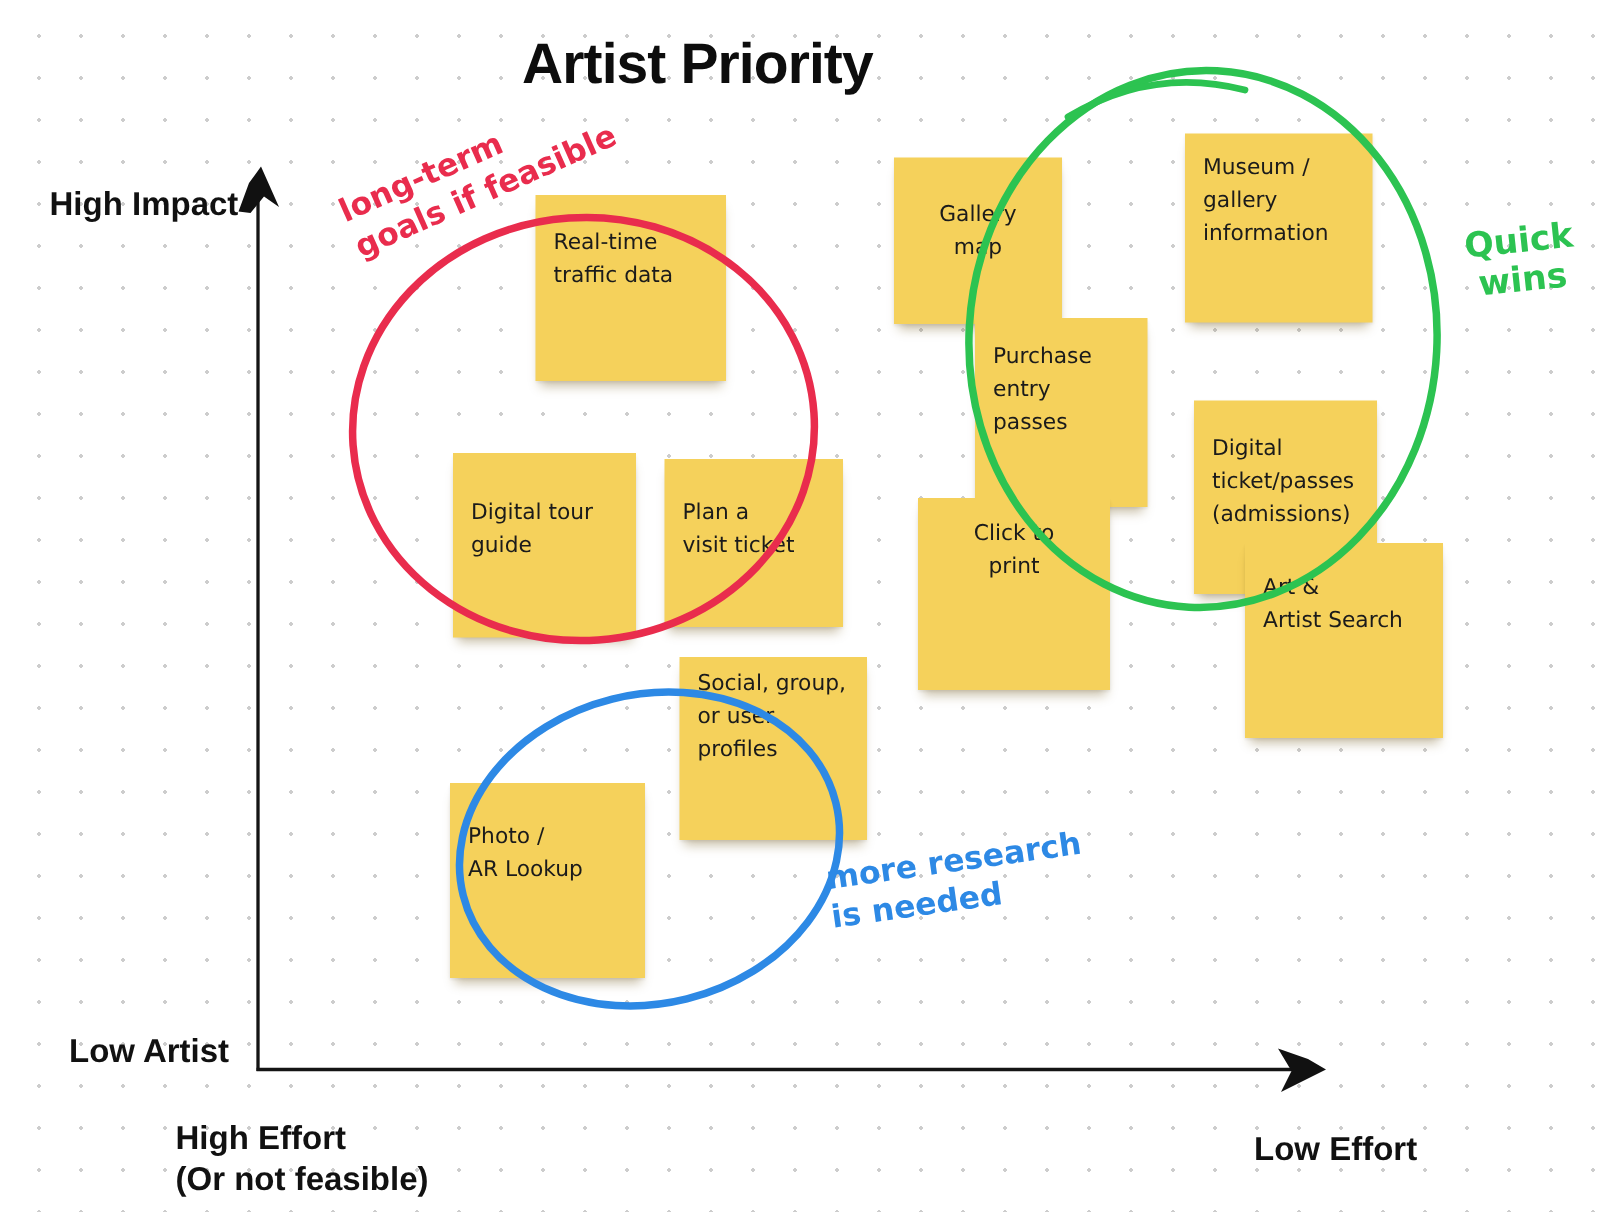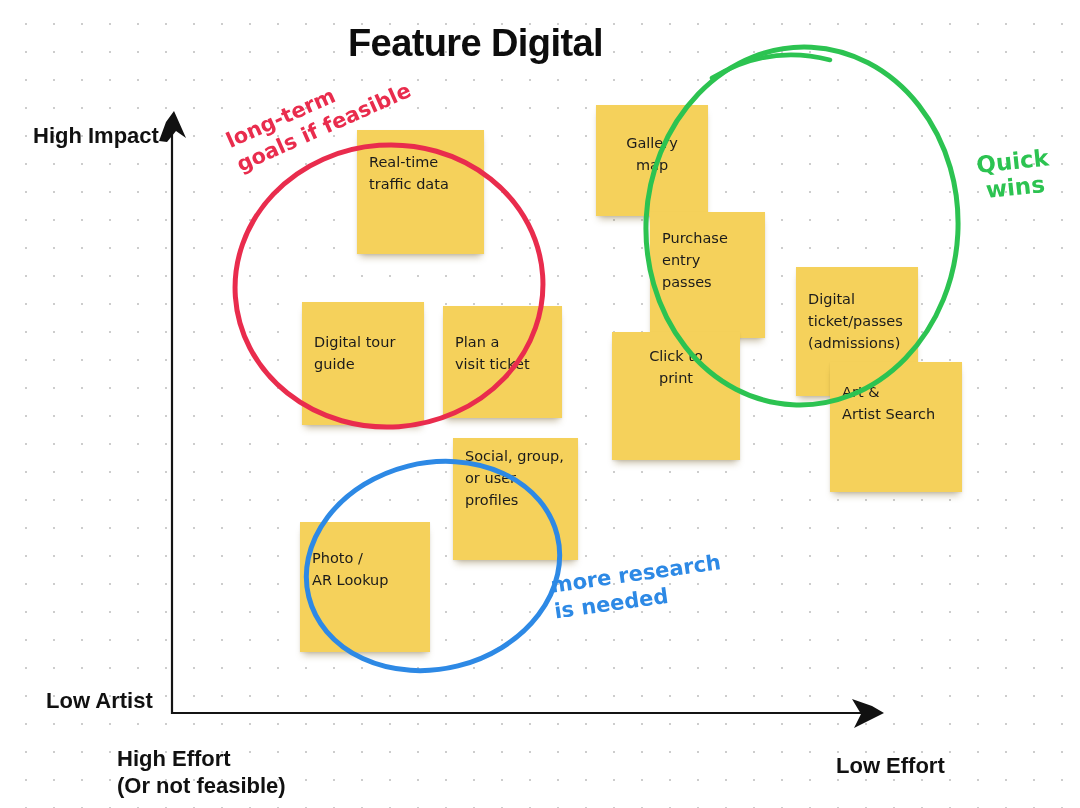--- a/index.html
+++ b/index.html
@@ -56,21 +56,21 @@
   .ink-overlay {
     position:absolute; left:0; top:0;
     pointer-events:none;
   }
 </style>
 </head>
 <body>
 
 <div id="canvas">
 
-  <div class="title">Feature Digital</div>
+  <div class="title">Artist Priority</div>
 
   <div class="axis-label lbl-high-impact">High Impact</div>
   <div class="axis-label lbl-low-impact">Low Artist</div>
   <div class="axis-label lbl-high-effort">High Effort
 (Or not feasible)</div>
   <div class="axis-label lbl-low-effort">Low Effort</div>
 
   <div class="note" style="left:357px; top:130px; width:127px; height:124px; padding-top:22px;">
     <span class="note-text">Real-time
 traffic data</span>
@@ -84,20 +84,25 @@
   <div class="note" style="left:443px; top:306px; width:119px; height:112px; padding-top:26px;">
     <span class="note-text">Plan a
 visit ticket</span>
   </div>
 
   <div class="note center" style="left:596px; top:105px; width:112px; height:111px; padding-top:28px;">
     <span class="note-text">Gallery
 map</span>
   </div>
 
+  <div class="note" style="left:790px; top:89px; width:125px; height:126px; padding-top:13px;">
+    <span class="note-text">Museum /
+gallery
+information</span>
+  </div>
 
   <div class="note" style="left:650px; top:212px; width:115px; height:126px; padding-top:16px;">
     <span class="note-text">Purchase
 entry
 passes</span>
   </div>
 
   <div class="note" style="left:796px; top:219px; width:122px; height:129px; padding-top:22px;margin-top:48px;">
     <span class="note-text">Digital
 ticket/passes

